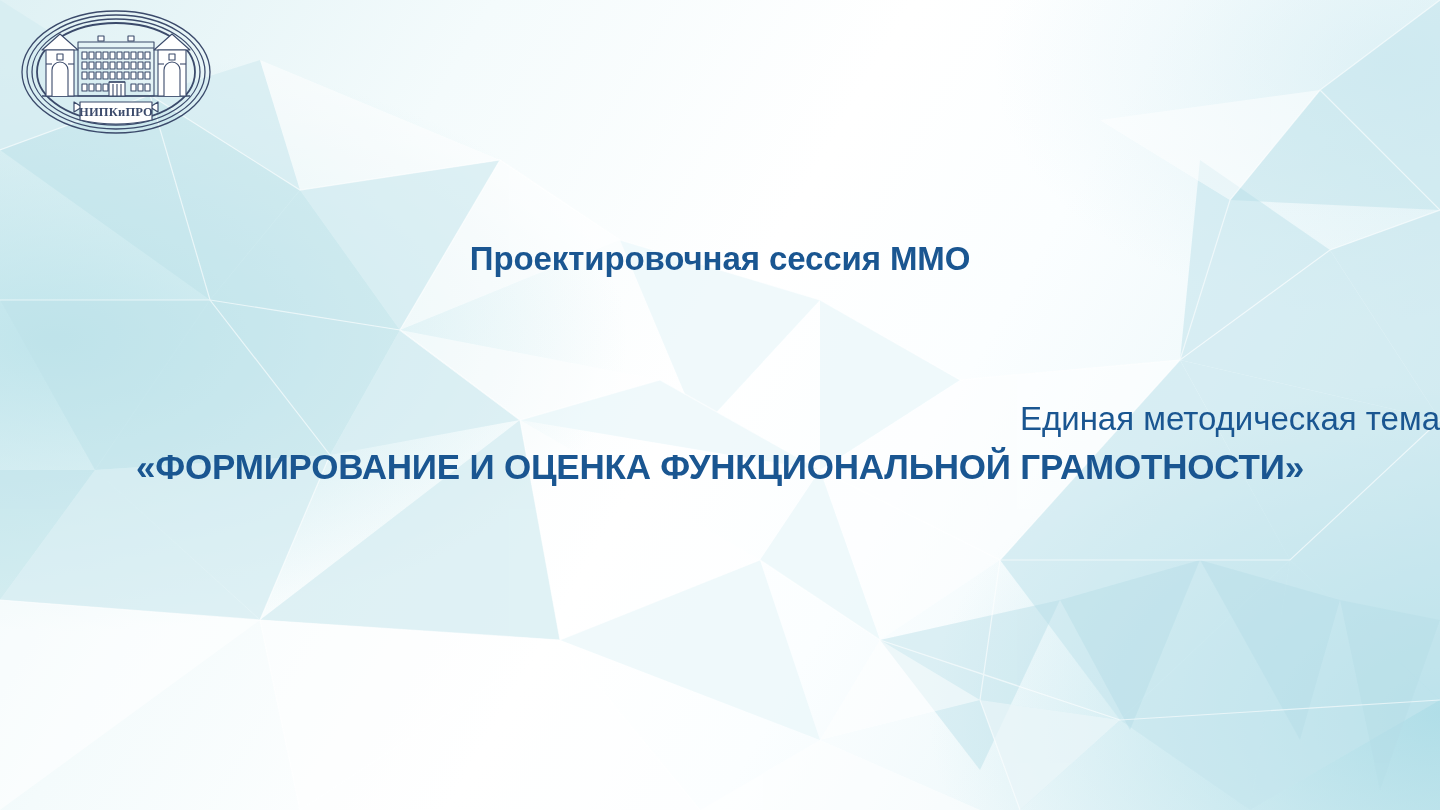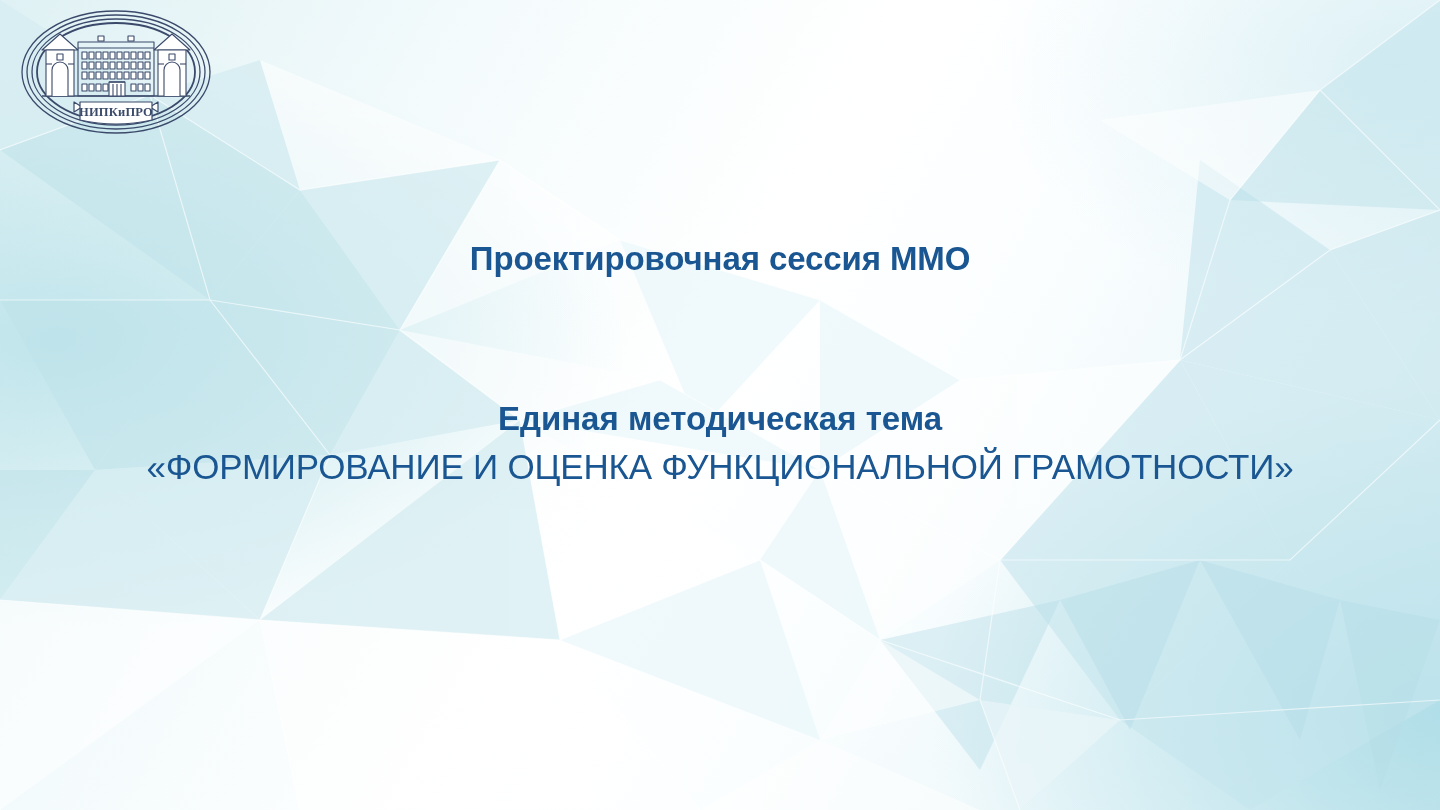--- a/index.html
+++ b/index.html
@@ -61,28 +61,29 @@
   }
   .theme-block {
     position: absolute;
     left: 0;
     top: 396px;
     width: 1440px;
     text-align: center;
   }
   .theme-label {
     font-size: 33px;
-    font-weight: bold;
+    font-weight: normal;
     line-height: 46px;
     color: #1a5691;
     white-space: nowrap;
+    text-align: right;
   }
   .theme-title {
     font-size: 35px;
-    font-weight: normal;
+    font-weight: bold;
     line-height: 50px;
     letter-spacing: -0.2px;
     color: #1a5691;
     white-space: nowrap;
   }
 </style>
 </head>
 <body>
 
 <div class="slide">

